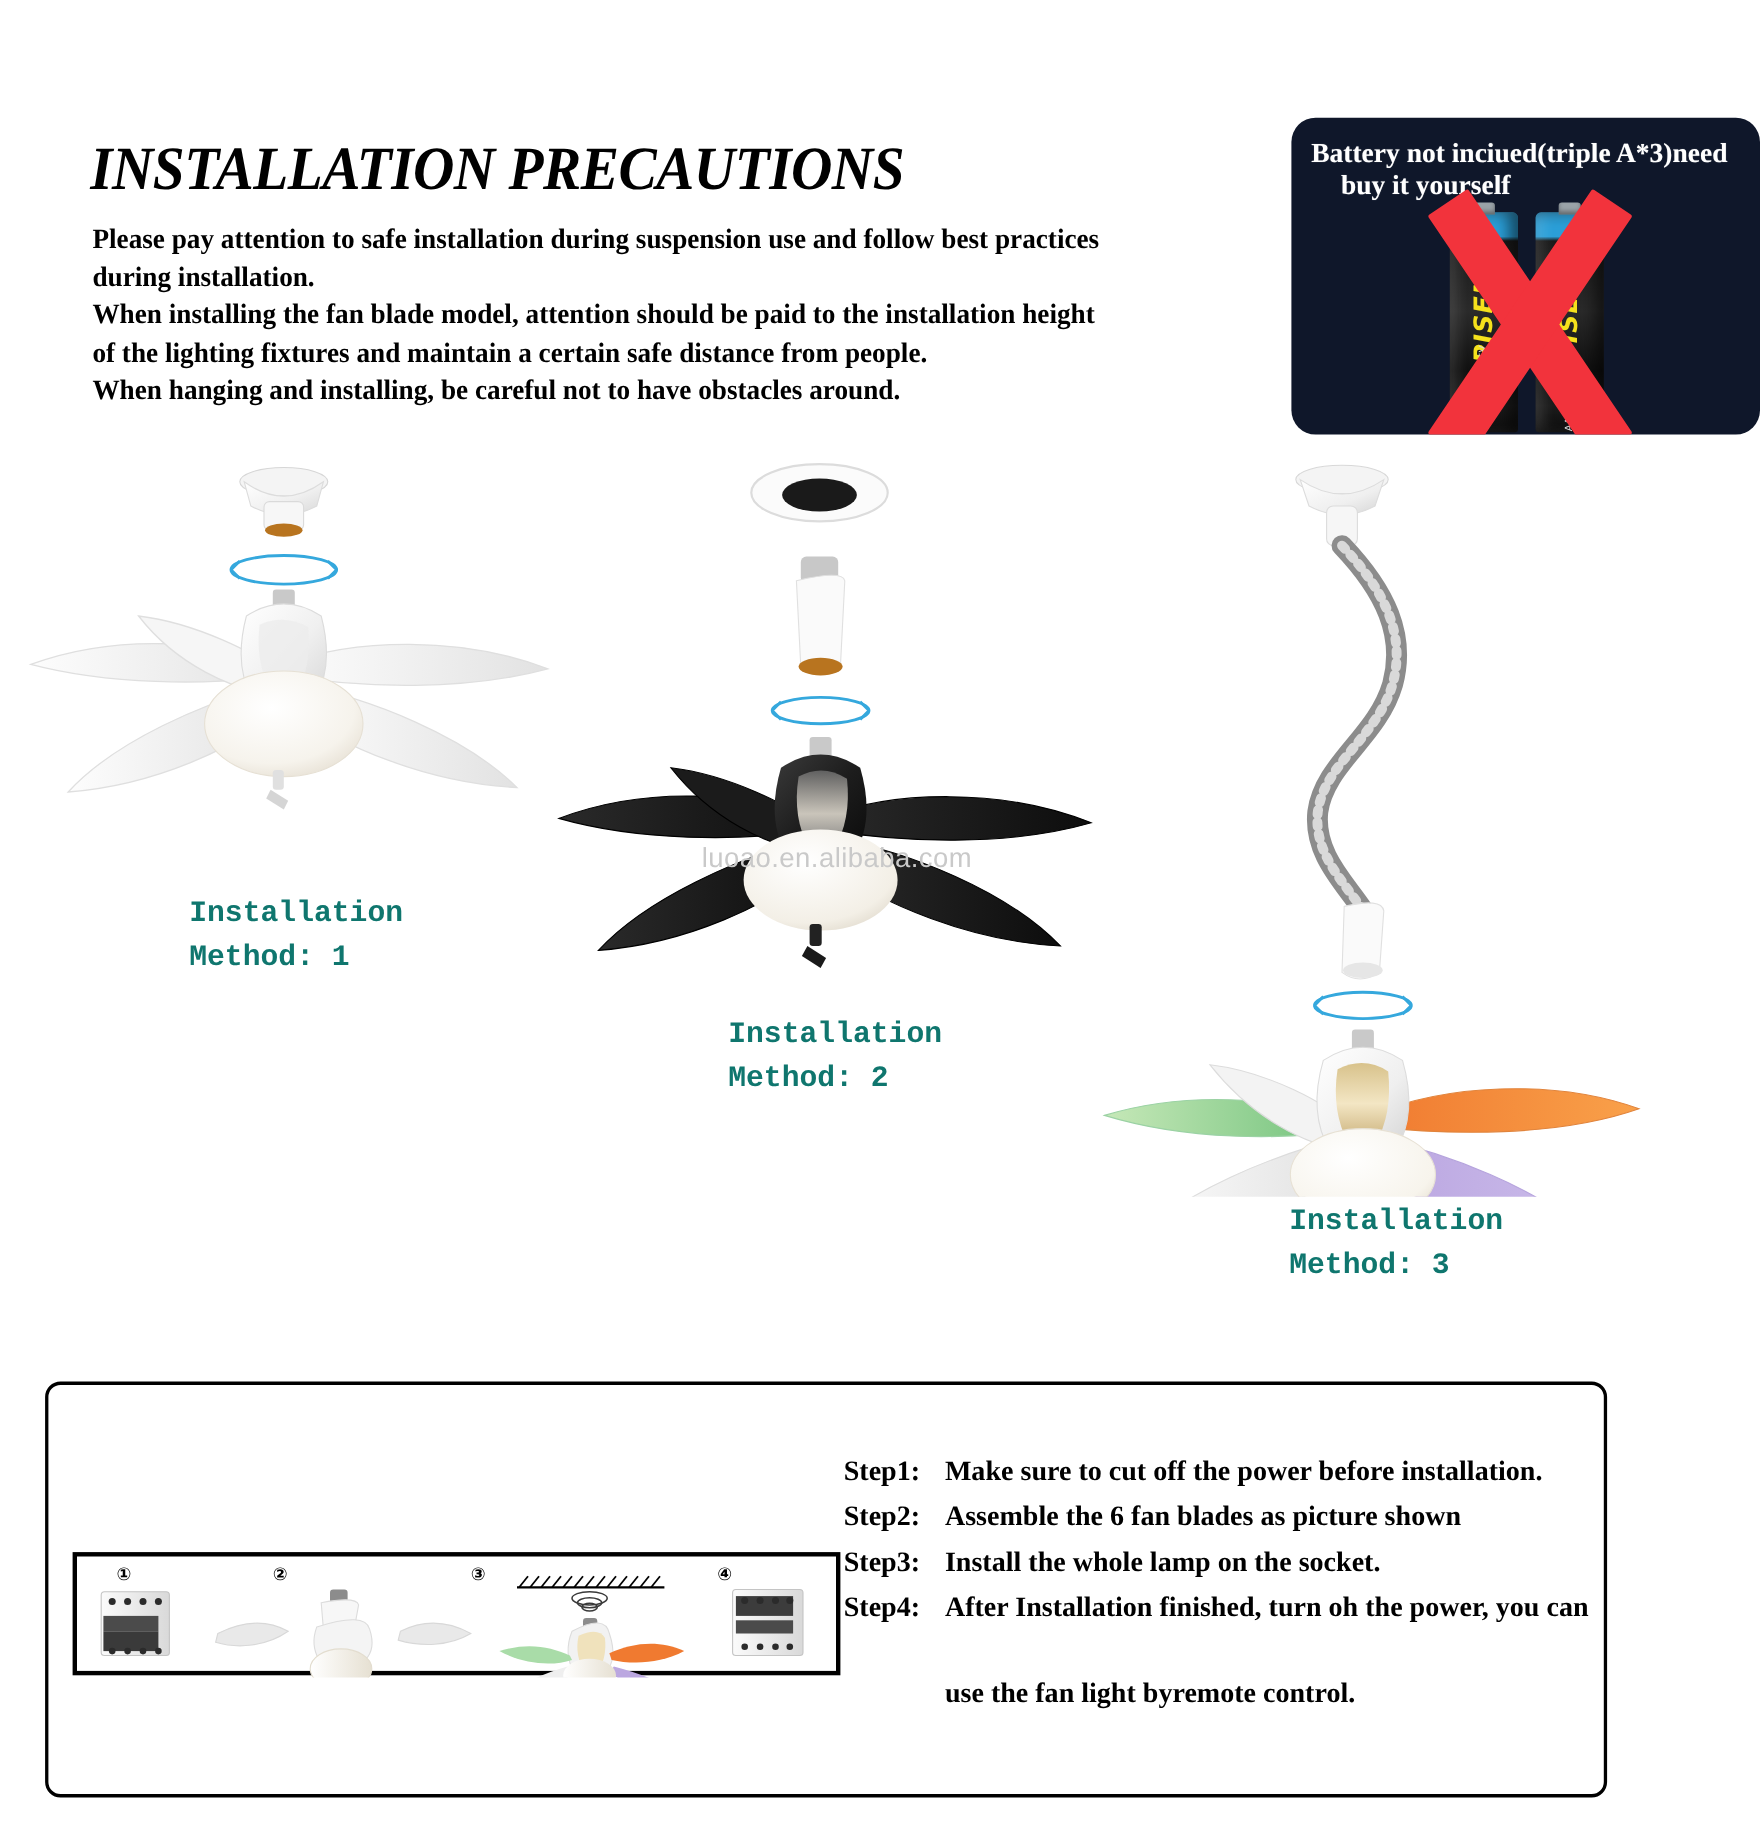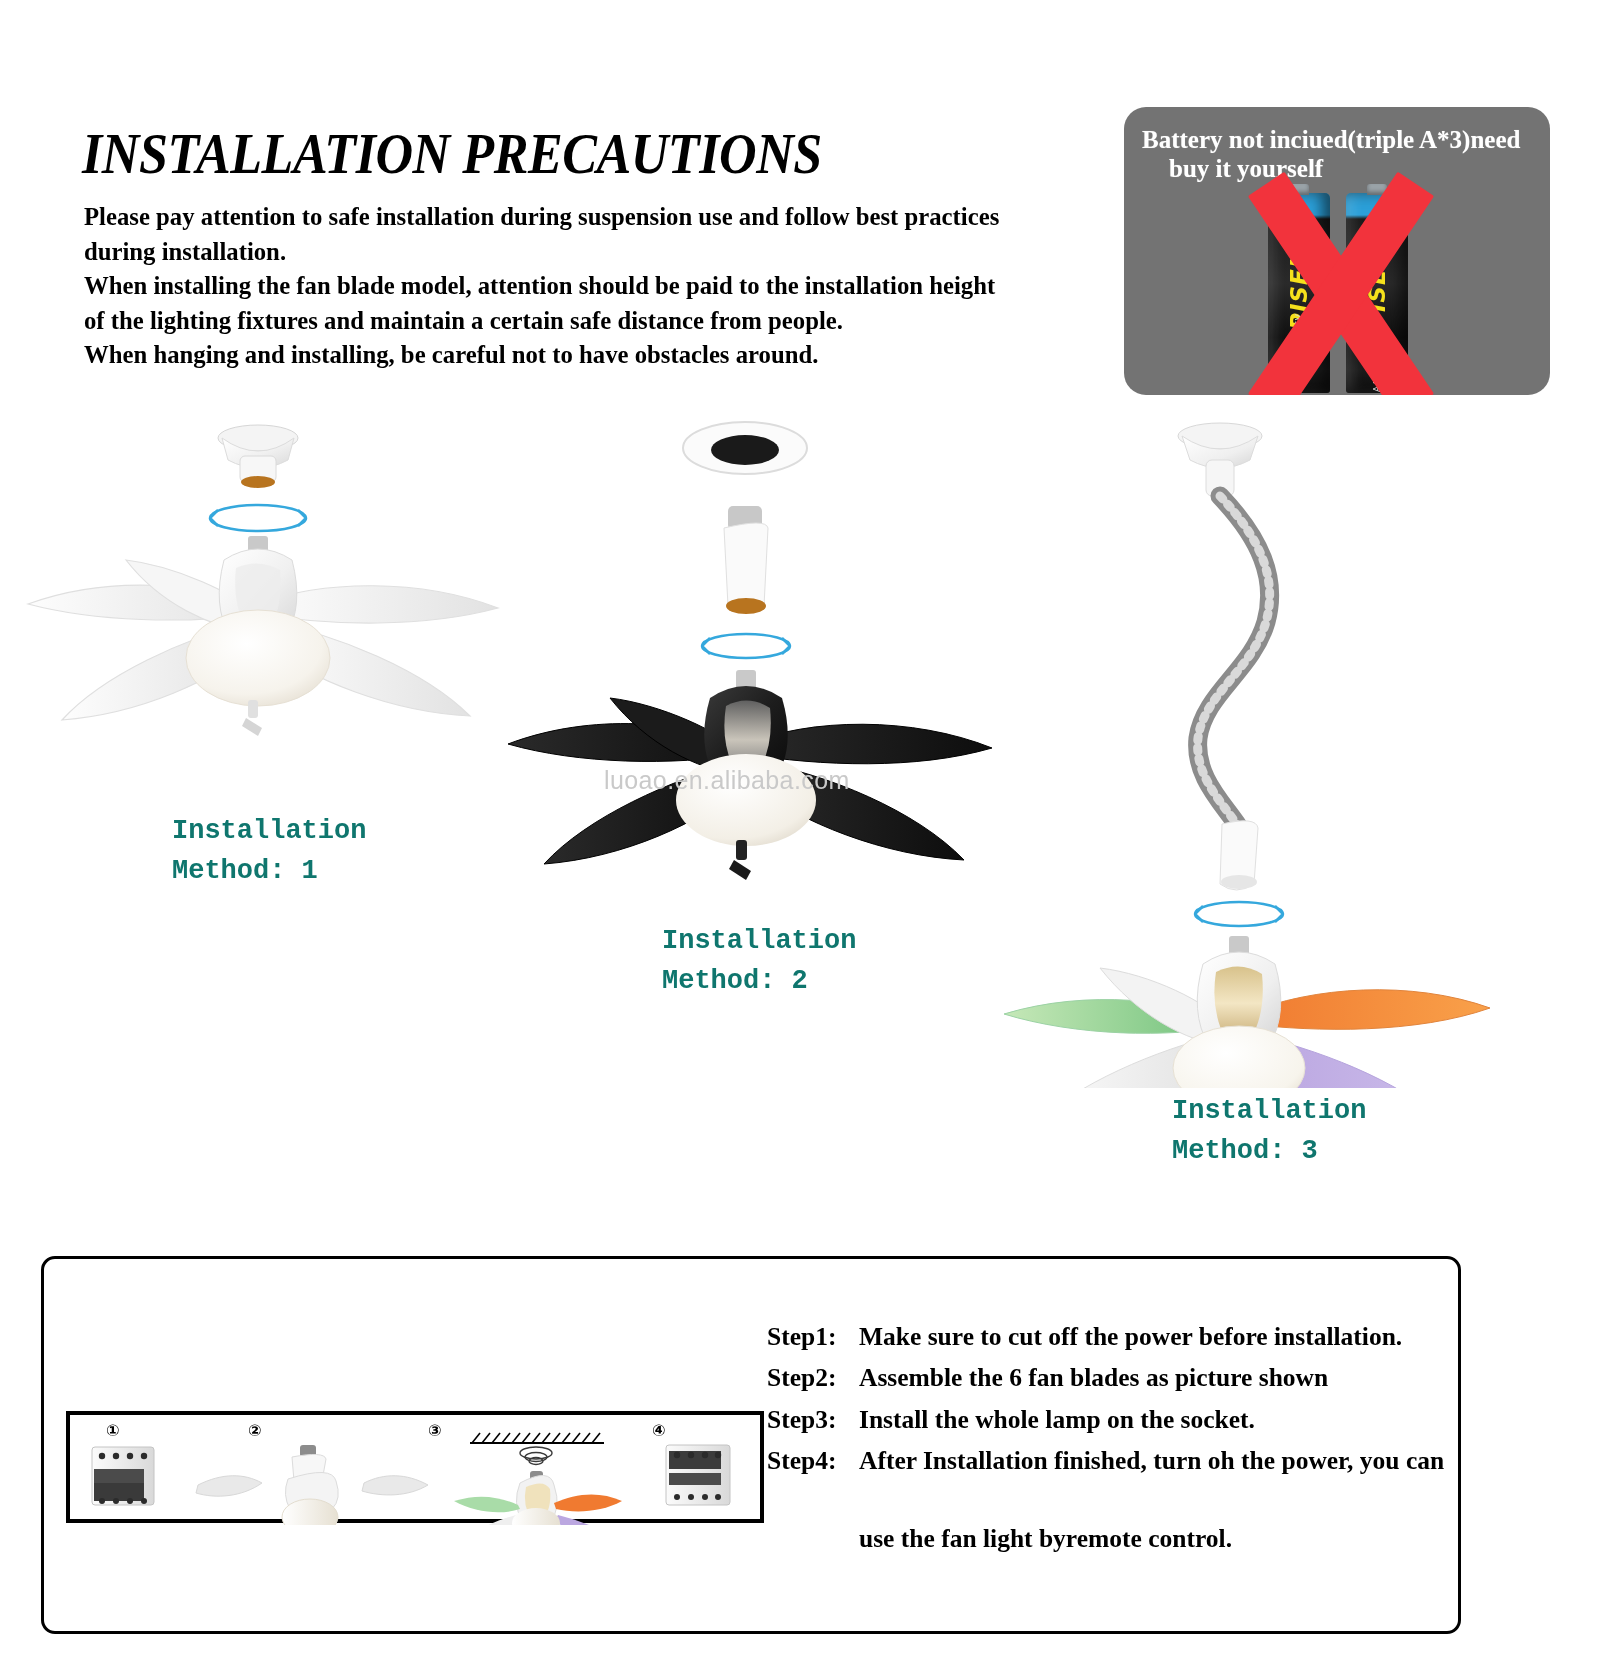--- a/index.html
+++ b/index.html
@@ -24,23 +24,23 @@
   .intro {
     position: absolute; left: 84px; top: 200px; width: 950px;
     font-size: 25.5px; font-weight: bold; line-height: 1.355;
     color: #000;
     transform: scaleX(0.97); transform-origin: left top;
   }
   .intro p { margin: 0; }
 
   
   .battery-box {
-    position: absolute; left: 1124px; top: 107px;
+    position: absolute; left: 1174px; top: 107px;
     width: 426px; height: 288px;
-    background: #737373;
+    background: #0f172a;
     border-radius: 22px;
     overflow: hidden;
   }
   .battery-caption {
     position: absolute; left: 18px; top: 18px; width: 400px;
     color: #ffffff; font-size: 25px; font-weight: bold;
     line-height: 1.17;
     text-shadow: 0 0 1px rgba(255,255,255,.4);
   }
   .battery-caption .l2 { display: block; margin-left: 27px; }
@@ -83,21 +83,21 @@
   .cross i.a { transform: translate(-50%,-50%) rotate(56deg); }
   .cross i.b { transform: translate(-50%,-50%) rotate(-56deg); }
 
   
   .illus { position: absolute; }
   .label {
     position: absolute; font-size: 27px; font-weight: bold; color: #0f766e;
     line-height: 1.48; white-space: nowrap; font-family: Liberation Mono, monospace;
   }
   .watermark {
-    position: absolute; left: 604px; top: 766px;
+    position: absolute; left: 638px; top: 766px;
     font-size: 25px; color: #c9c9c9; letter-spacing: .4px;
     font-family: "Liberation Sans", sans-serif;
   }
 
   
   .bottom-panel {
     position: absolute; left: 41px; top: 1256px;
     width: 1420px; height: 378px;
     border: 3px solid #000; border-radius: 14px;
     background: #fff;

